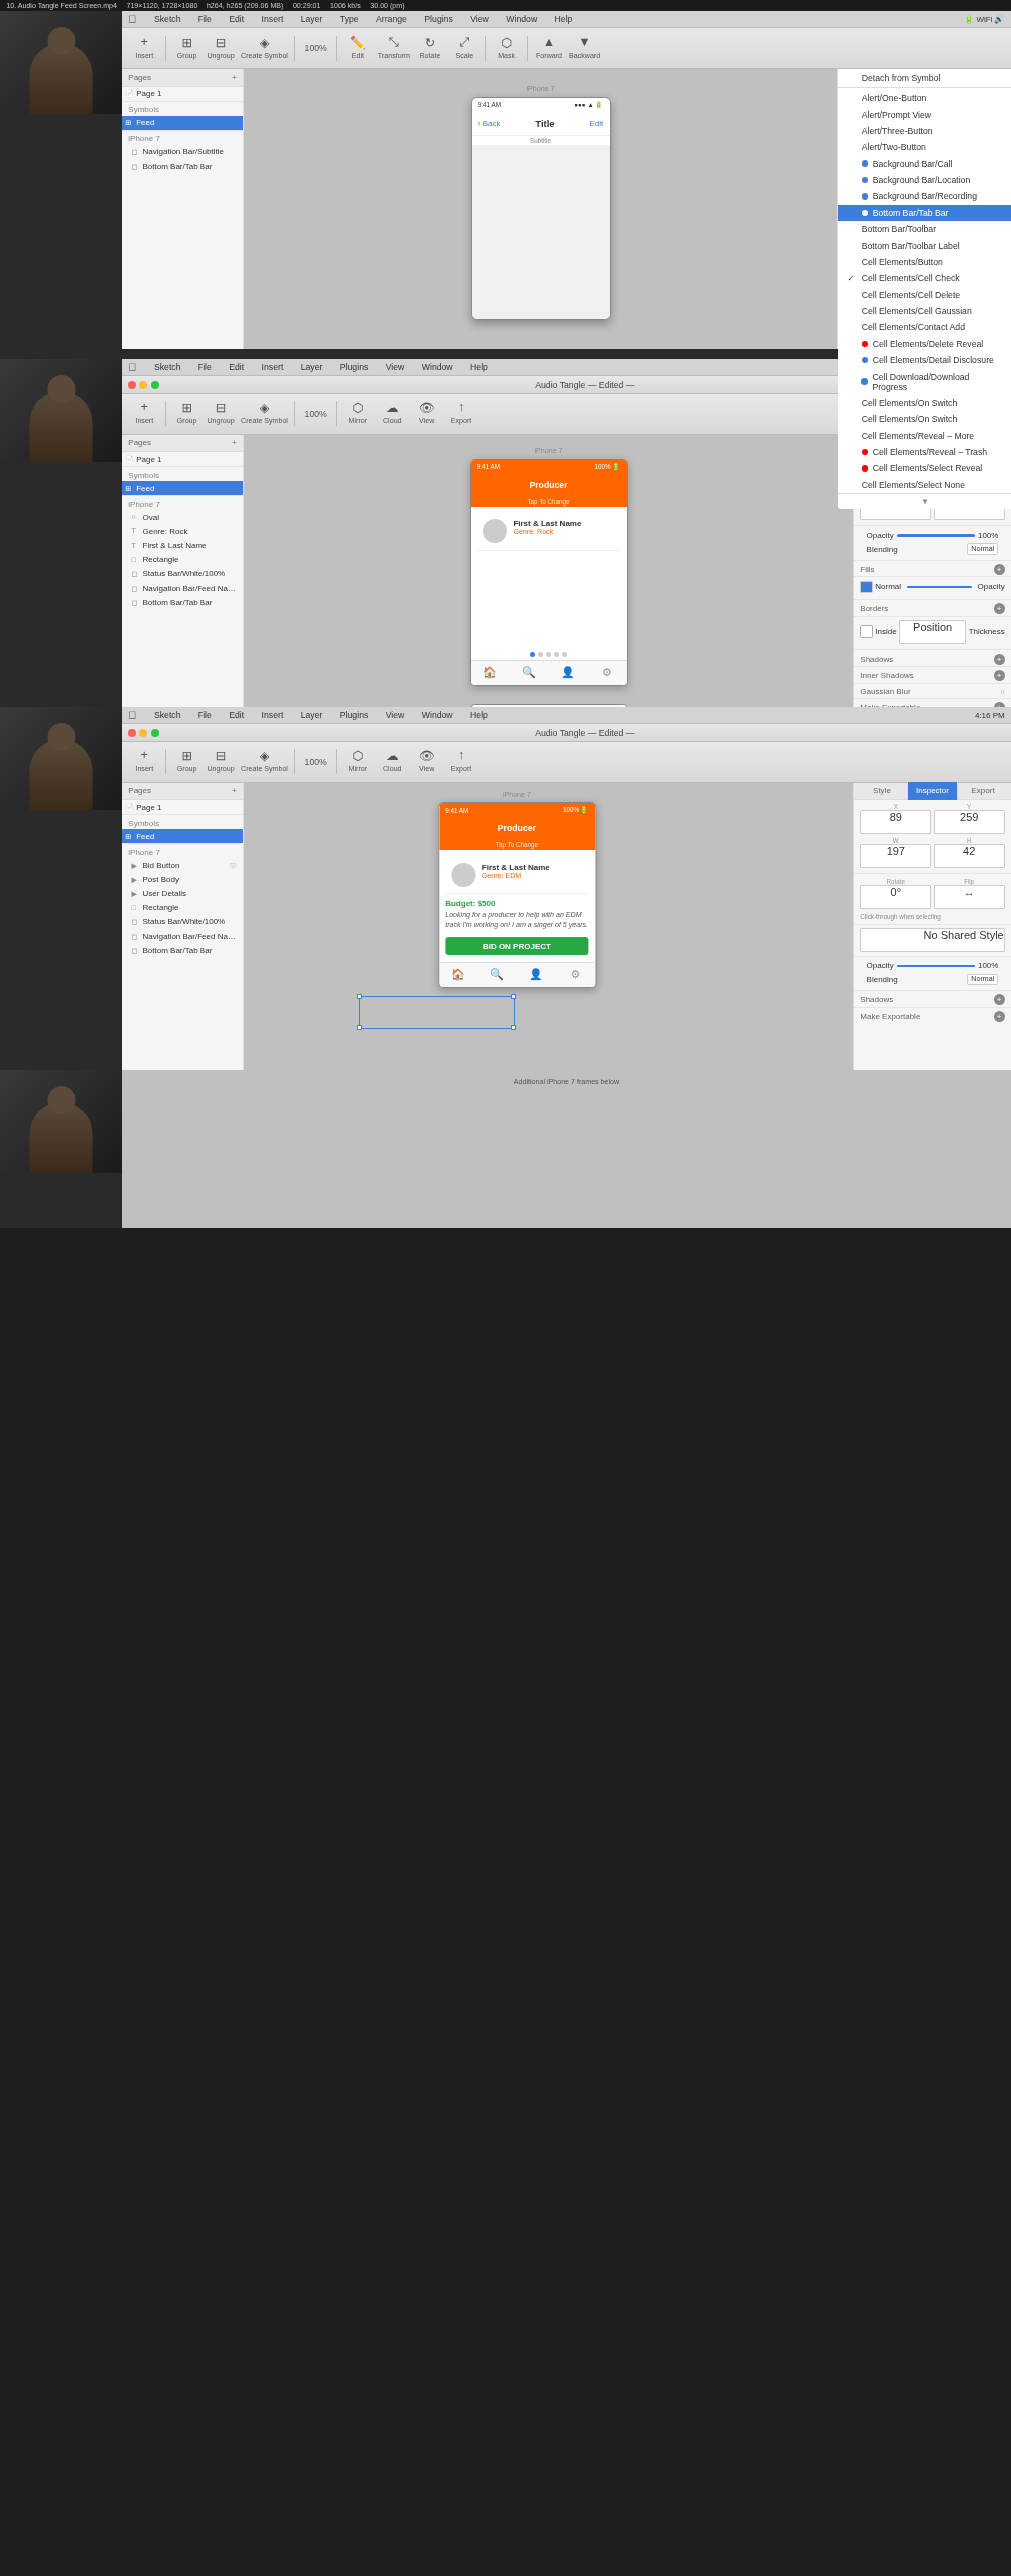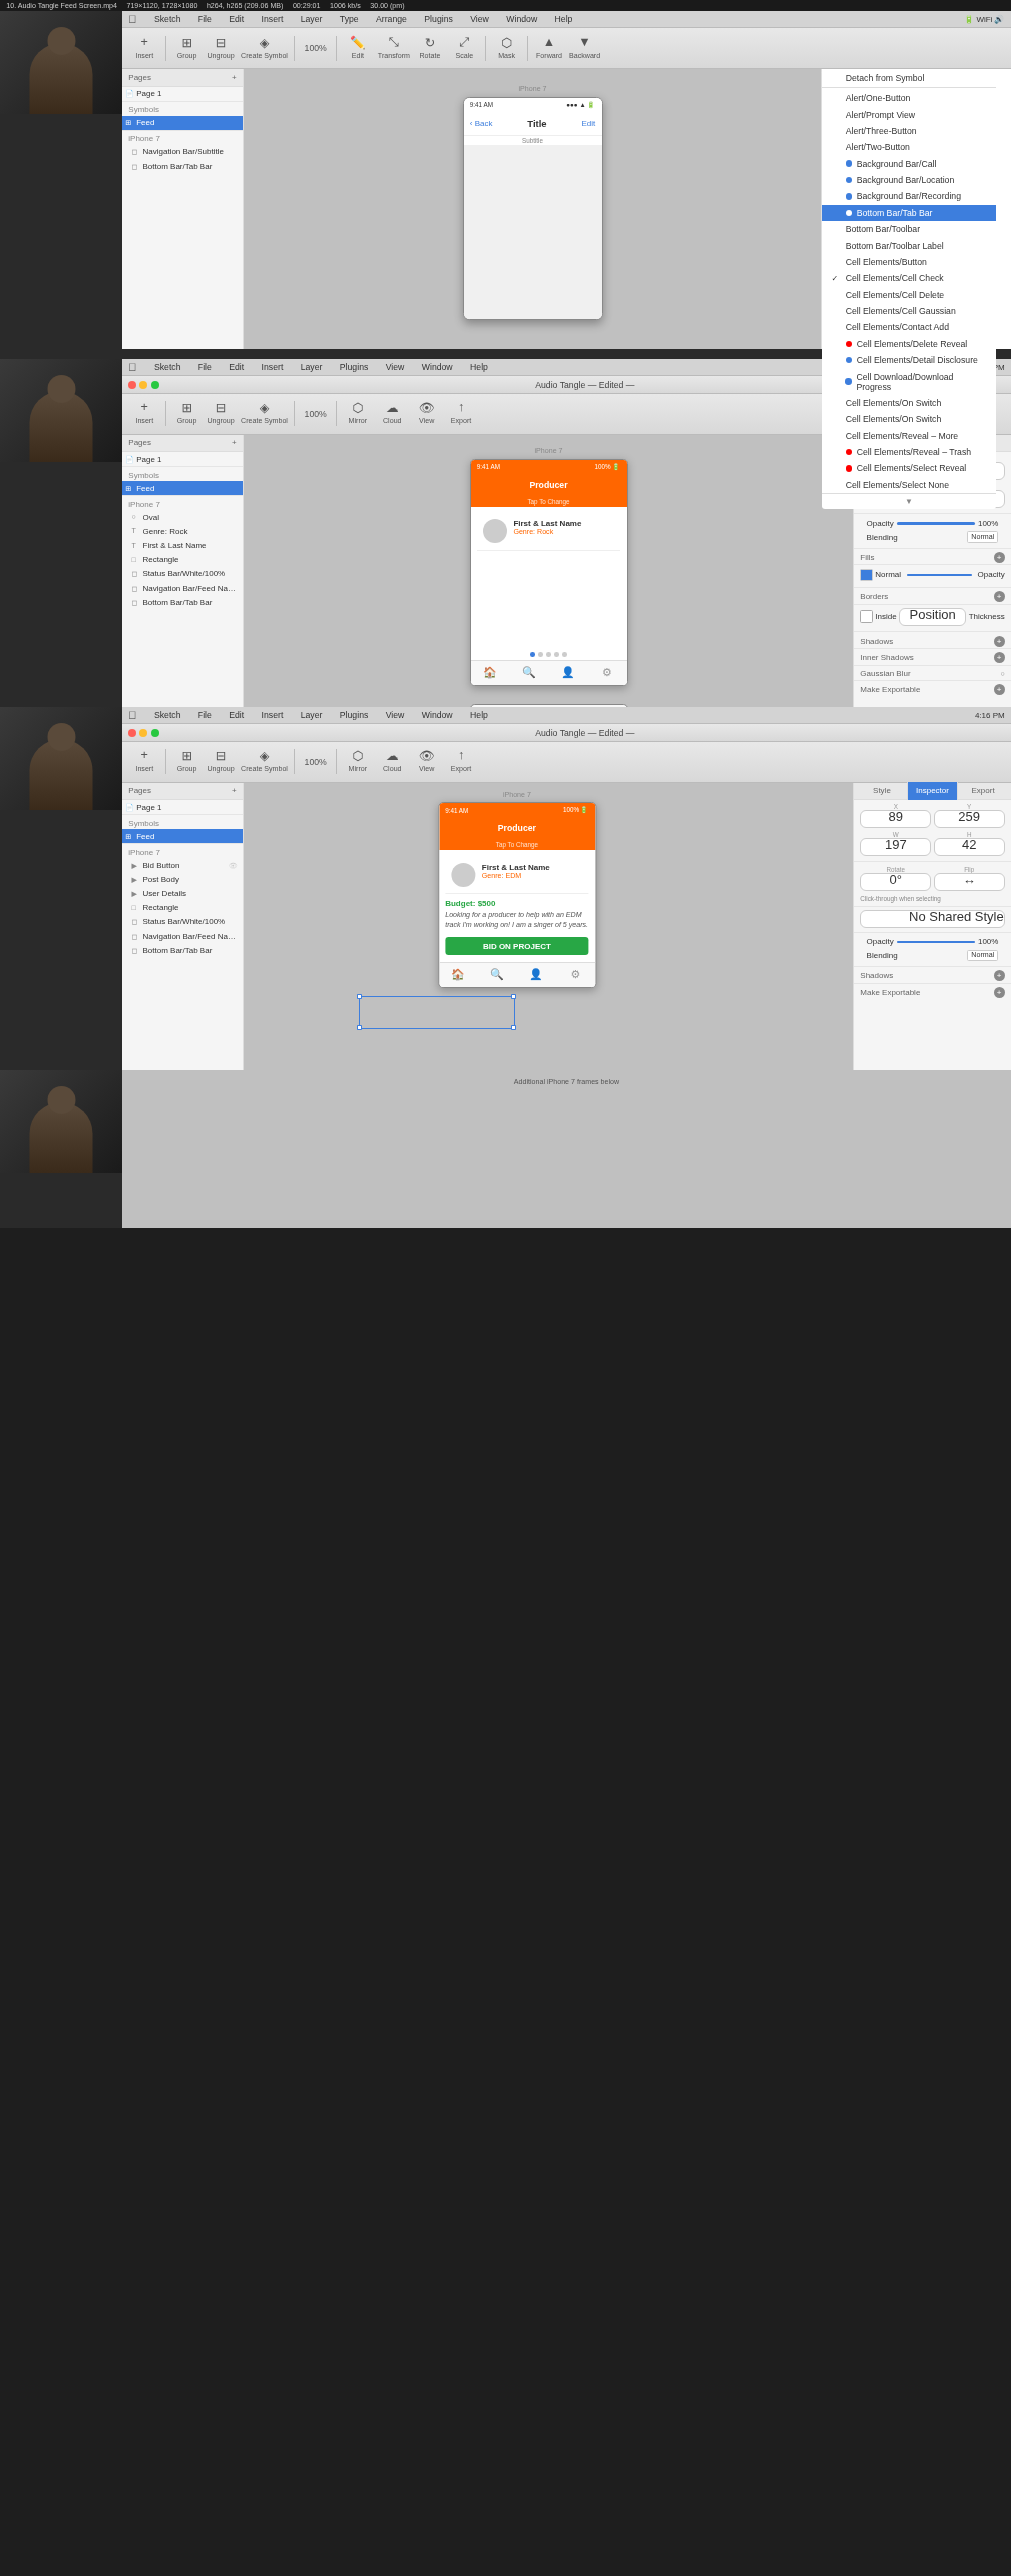--- a/index.html
+++ b/index.html
@@ -324,26 +324,26 @@
       flex: 1;
       display: flex;
       flex-direction: column;
     }
     .insp-lbl {
       font-size: 6.3px;
       color: #999;
       text-align: center;
     }
     .insp-val {
-      height: 18px;
+      height: 24px;
       border: 0.8px solid #ccc;
-      border-radius: 6px;
+      border-radius: 1px;
       background: white;
       text-align: center;
-      font-size: 13px;
+      font-size: 11px;
       line-height: 12.6px;
     }
     .insp-section-title {
       font-size: 8px;
       color: #666;
       padding: 3.2px 6.3px 1.6px;
       border-bottom: 0.8px solid #e5e5e5;
     }
     .insp-control-row {
       display: flex;
@@ -652,21 +652,21 @@
                 <span style="font-size:9.5px; font-weight:bold; color:#333;">Title</span>
                 <span style="font-size:8px; color:#3d7edd;">Edit</span>
               </div>
               <div style="height:9.5px; font-size:6.3px; color:#888; text-align:center; padding-top:1.6px;">Subtitle</div>
 
               <div style="height:174px; background:#f0f0f0;"></div>
             </div>
           </div>
         </div>
 
-        <div style="width:190px; background:white; border-left:0.8px solid #ddd; position:relative;">
+        <div style="width:174px; background:white; border-left:0.8px solid #ddd; position:relative;">
 
           <div class="dropdown-menu" style="position:relative; top:0; right:0; width:174px; box-shadow:none; border:none;">
             <div class="dropdown-item">
               <span class="dropdown-check"></span>
               <span>Detach from Symbol</span>
             </div>
             <div style="border-top:0.8px solid #ddd; margin:1.6px 0;"></div>
             <div class="dropdown-item">
               <span class="dropdown-check"></span>
               <span>Alert/One-Button</span>

